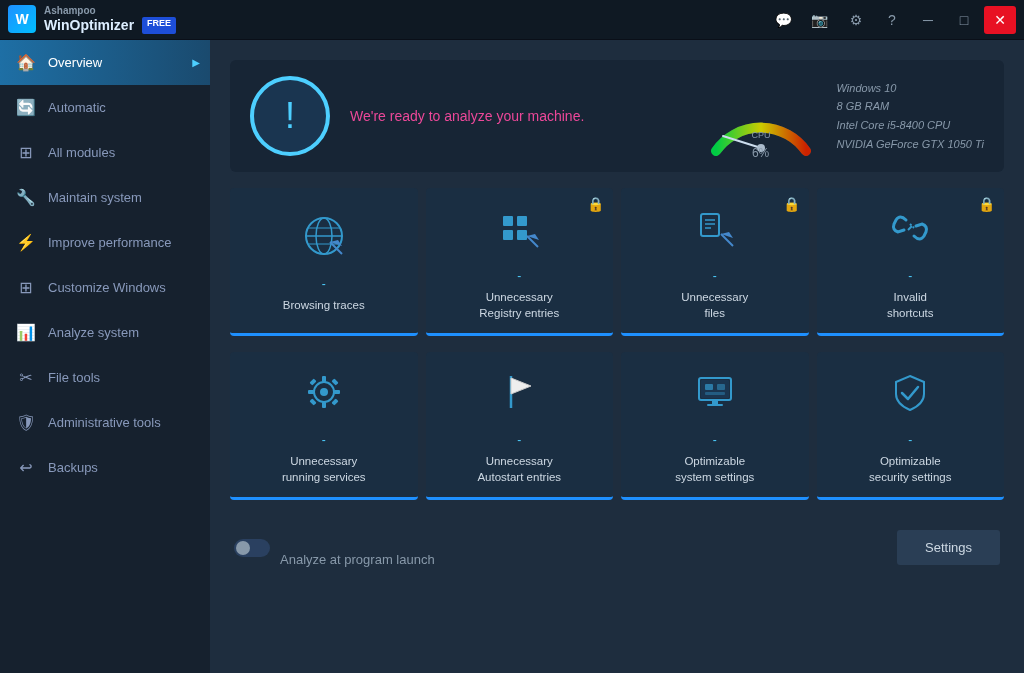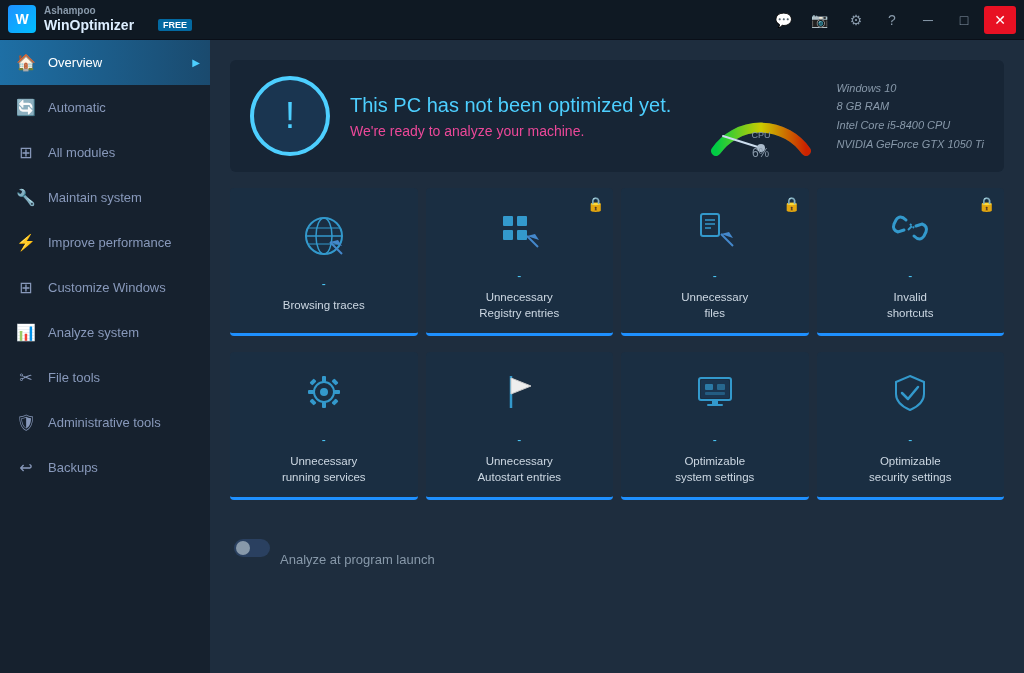--- a/index.html
+++ b/index.html
@@ -38,21 +38,21 @@
       font-size: 14px;
       font-weight: bold;
       color: #fff;
     }
     .app-title-text {
       font-size: 11px;
       color: #8899aa;
       line-height: 1.2;
     }
     .free-badge {
-      background: #0369a1;
+      background: #1d4ed8;
       color: #fff;
       font-size: 9px;
       padding: 1px 5px;
       border-radius: 2px;
       font-weight: bold;
       margin-left: 4px;
     }
     .title-bar-controls {
       display: flex;
       align-items: center;
@@ -291,21 +291,21 @@
 </head>
 <body>
 
 <div class="title-bar">
   <div class="title-bar-left">
     <div class="app-logo">W</div>
     <div>
       <div style="display:flex;align-items:center;gap:4px;font-weight:bold;">
         <span class="app-title-text" style="font-size:10px;color:#8899aa;">Ashampoo</span>
       </div>
-      <div style="display:flex;align-items:center;gap:20px;">
+      <div style="display:flex;gap:4px;">
         <span class="app-title-text app-name" style="font-size:14px;color:#ddeeff;font-weight:700;">WinOptimizer</span>
         <span class="free-badge">FREE</span>
       </div>
     </div>
   </div>
   <div class="title-bar-controls">
     <div class="title-btn" title="Chat">💬</div>
     <div class="title-btn" title="Screenshot">📷</div>
     <div class="title-btn" title="Settings">⚙</div>
     <div class="title-btn" title="Help">?</div>
@@ -360,21 +360,20 @@
     </div>
   </div>
 
   <div class="content">
 
     <div class="header-section">
       <div class="warning-circle">
         <span>!</span>
       </div>
       <div class="header-text">
-        <div class="header-title">This PC has not been optimized yet.</div>
         <div class="header-subtitle">We're ready to analyze your machine.</div>
       </div>
 
       <div style="display:flex;align-items:center;gap:8px;">
         <div class="gauge-container">
           <svg viewBox="0 0 120 80" class="gauge-svg">
 
             <path d="M15,75 A55,55 0 0,1 105,75" fill="none" stroke="#2a3e55" stroke-width="10" stroke-linecap="round"></path>
 
             <path d="M15,75 A55,55 0 0,1 105,75" fill="none" stroke="url(#gaugeGrad)" stroke-width="10" stroke-linecap="round"></path>
@@ -540,17 +539,18 @@
     </div>
 
     <div class="bottom-bar">
       <div class="launch-toggle">
         <div class="toggle-switch">
           <div class="toggle-knob"></div>
         </div>
         <span class="launch-label">Analyze at program launch</span>
       </div>
       <div class="bottom-buttons">
+        <button class="btn-settings">Settings</button>
       </div>
     </div>
 
   </div>
 </div>
 
 </body></html>

